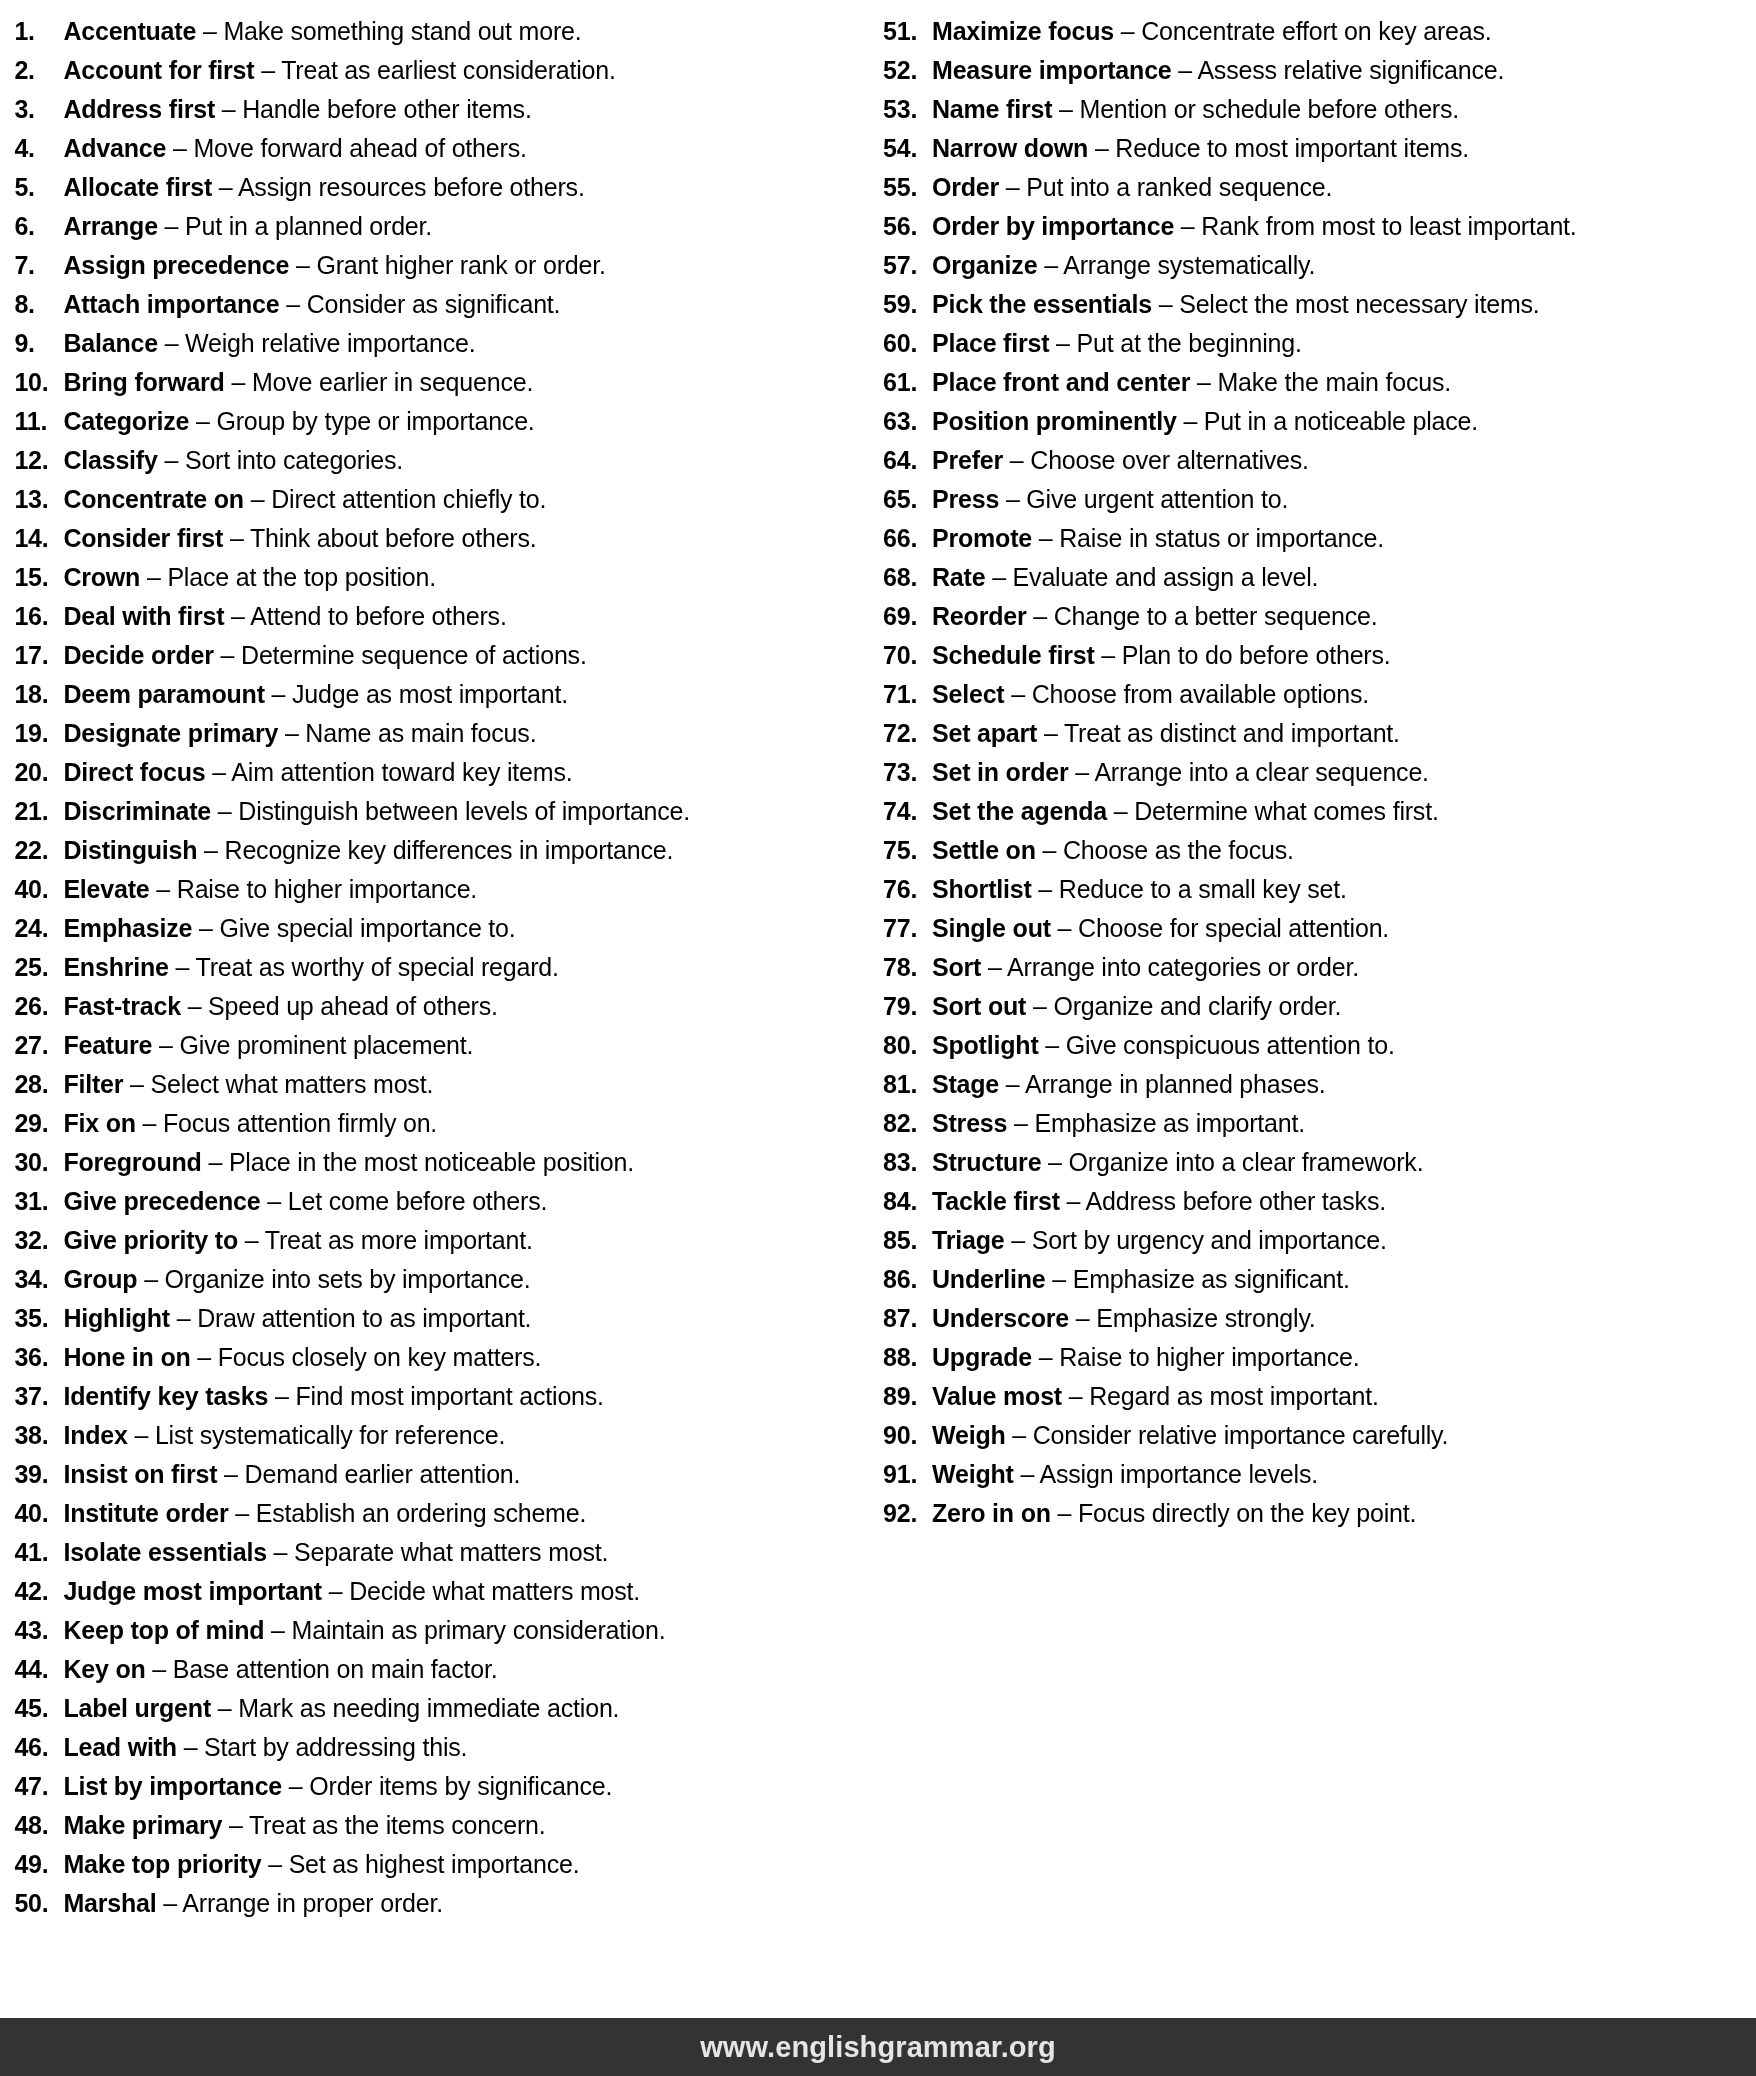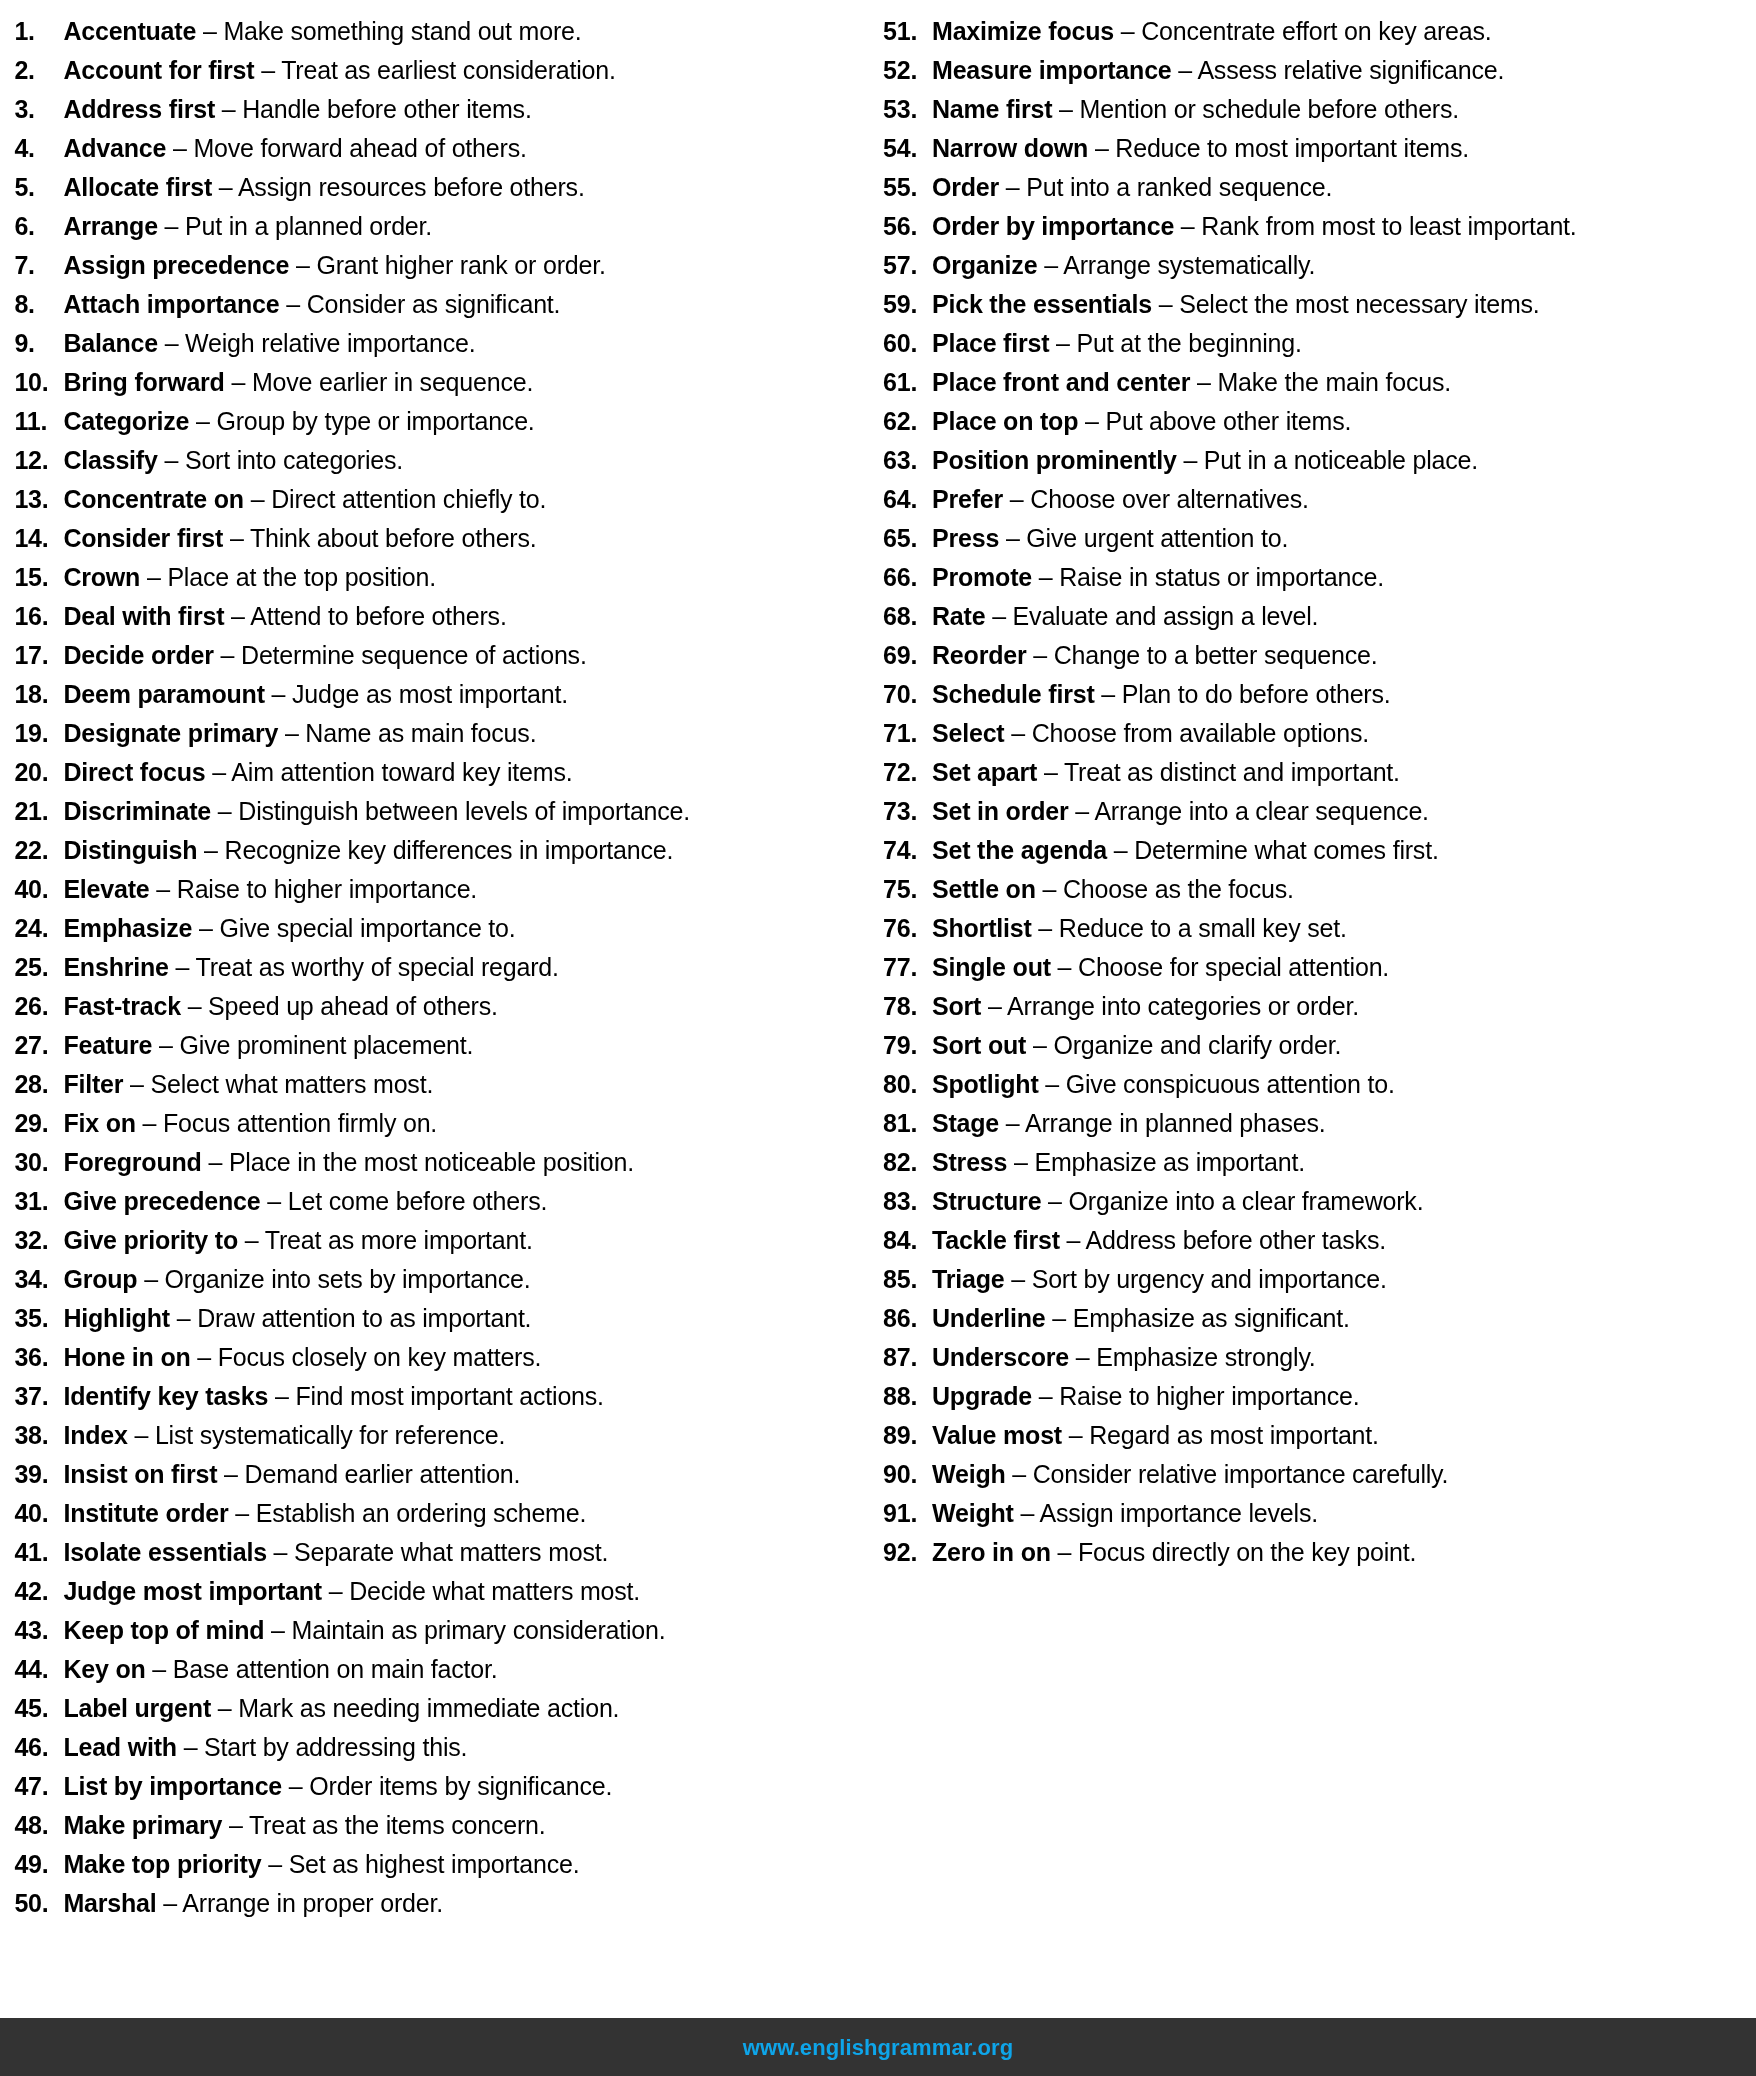--- a/index.html
+++ b/index.html
@@ -80,22 +80,22 @@
     left: 0;
     bottom: 0;
     width: 1756px;
     height: 59px;
     background: #333333;
     display: flex;
     align-items: center;
     justify-content: center;
   }
   #footer-url {
-    color: #0ea5e9;
-    font-size: 22px;
+    color: #e5e5e5;
+    font-size: 29px;
     font-weight: bold;
     letter-spacing: 0.1px;
   }
 </style>
 </head>
 <body>
 
 <div id="page">
 
   <div id="columns">
@@ -332,24 +332,20 @@
         </div>
         <div class="list-item">
           <span class="item-num">60.</span>
           <span class="item-body"><span class="item-term">Place first</span> <span class="item-dash">–</span> <span class="item-def">Put at the beginning.</span></span>
         </div>
         <div class="list-item">
           <span class="item-num">61.</span>
           <span class="item-body"><span class="item-term">Place front and center</span> <span class="item-dash">–</span> <span class="item-def">Make the main focus.</span></span>
         </div>
         <div class="list-item">
-          <span class="item-num">62.</span>
-          <span class="item-body"><span class="item-term">Place on top</span> <span class="item-dash">–</span> <span class="item-def">Put above other items.</span></span>
-        </div>
-        <div class="list-item">
           <span class="item-num">63.</span>
           <span class="item-body"><span class="item-term">Position prominently</span> <span class="item-dash">–</span> <span class="item-def">Put in a noticeable place.</span></span>
         </div>
         <div class="list-item">
           <span class="item-num">64.</span>
           <span class="item-body"><span class="item-term">Prefer</span> <span class="item-dash">–</span> <span class="item-def">Choose over alternatives.</span></span>
         </div>
         <div class="list-item">
           <span class="item-num">65.</span>
           <span class="item-body"><span class="item-term">Press</span> <span class="item-dash">–</span> <span class="item-def">Give urgent attention to.</span></span>

